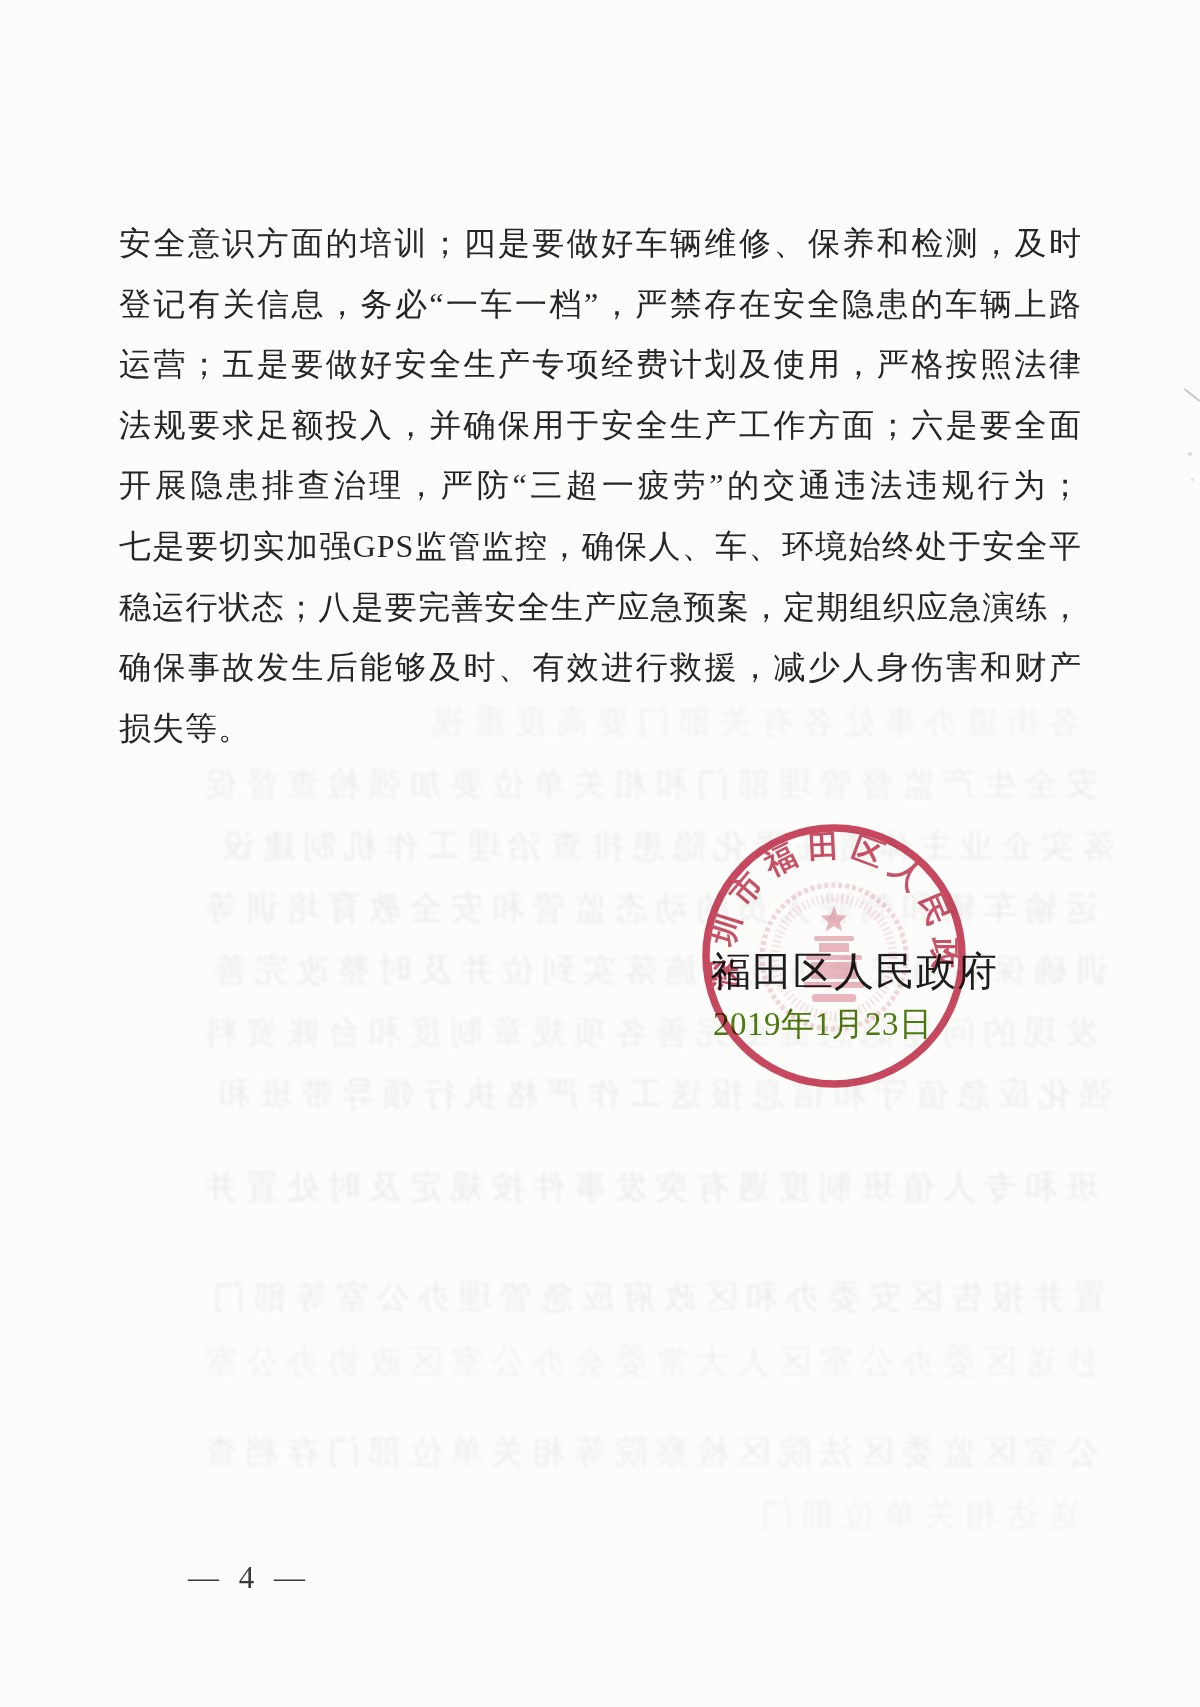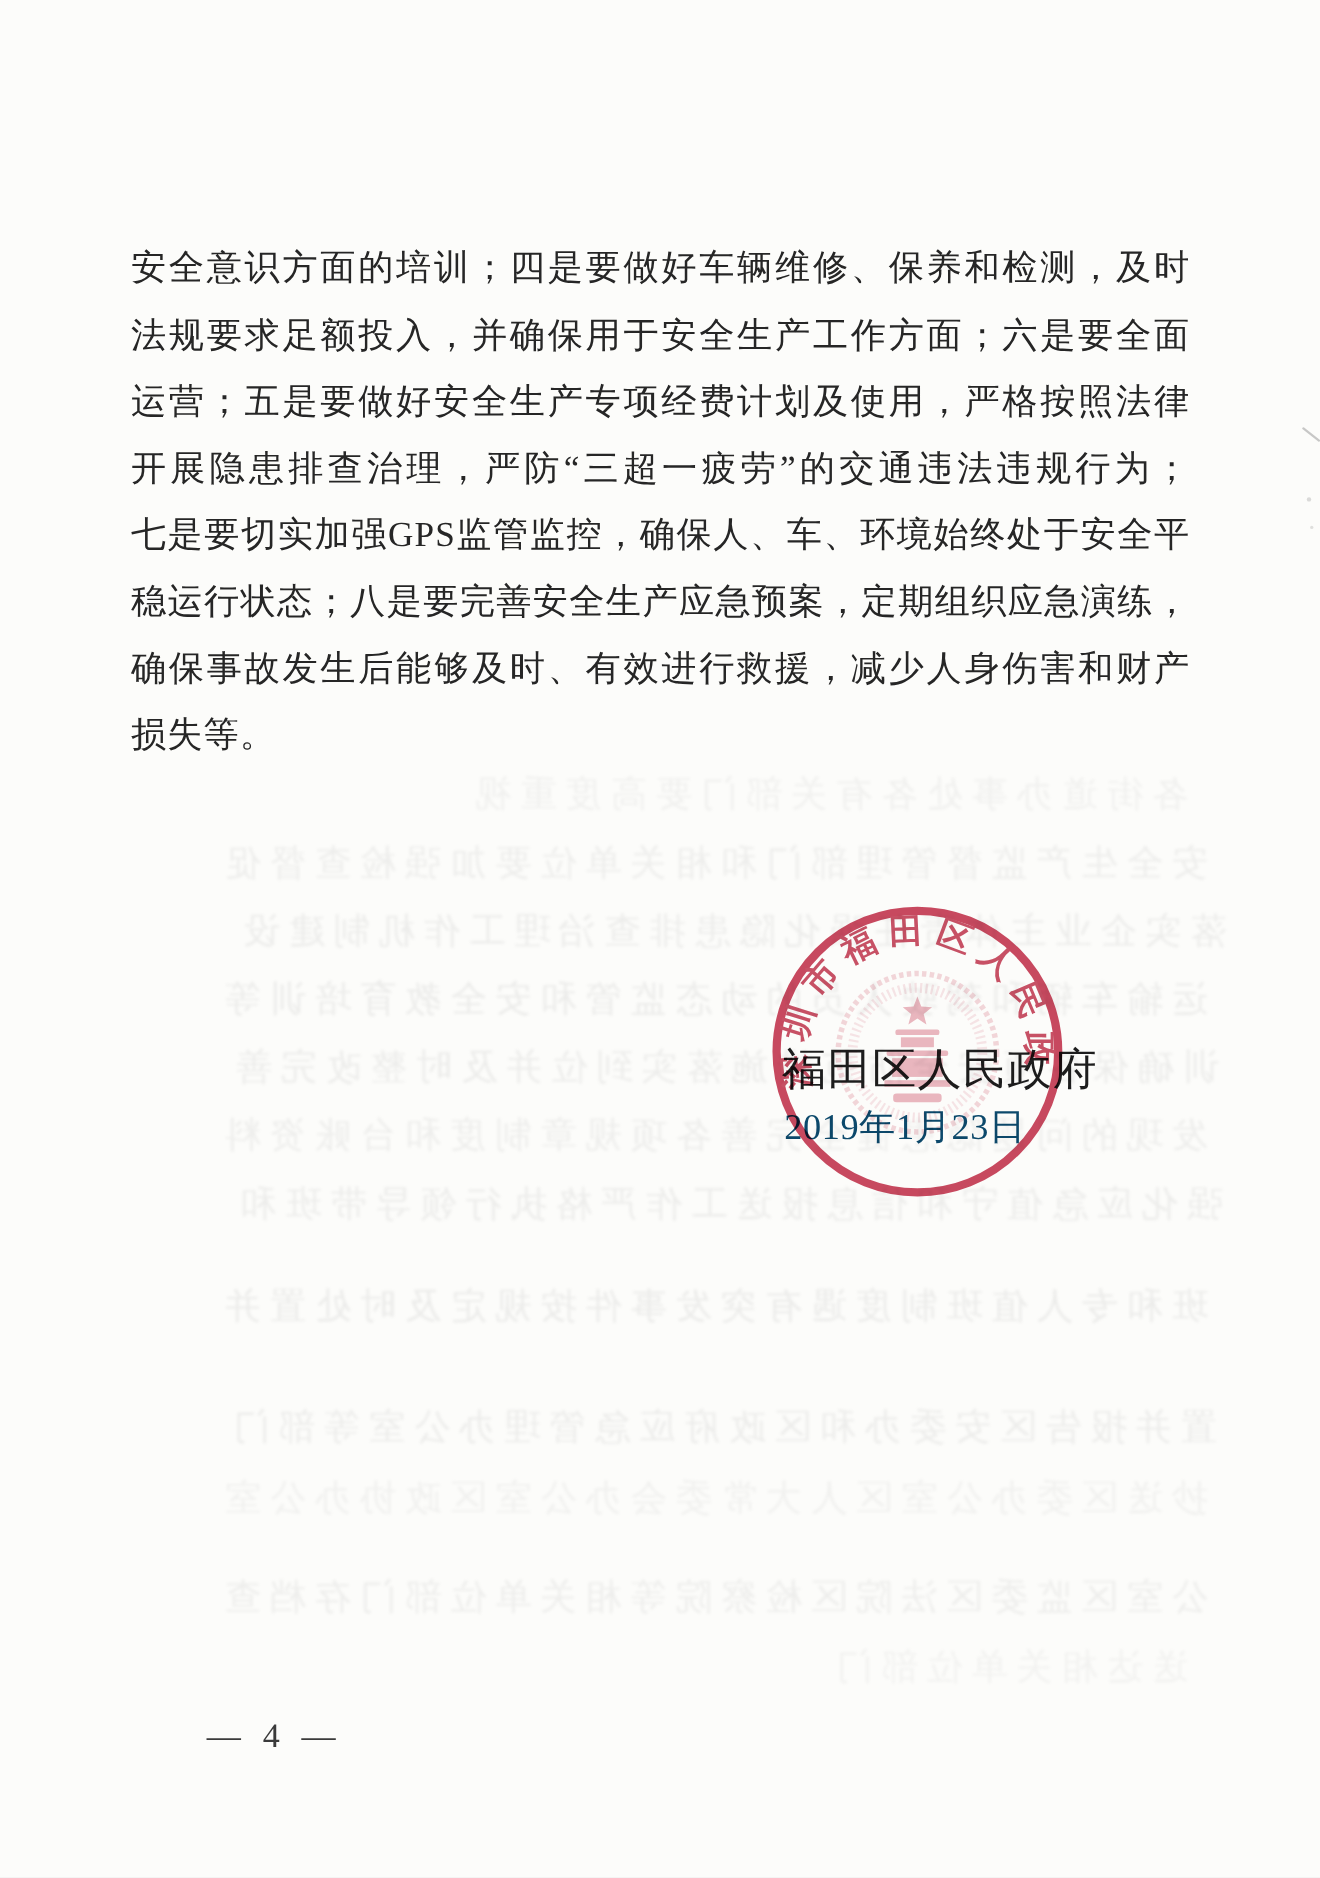--- a/index.html
+++ b/index.html
@@ -85,21 +85,21 @@
   }
 
   
   .sig-org{
     position:absolute;left:711px;top:944px;
     font-size:40px;letter-spacing:1px;color:#1d1d1d;
     mix-blend-mode:multiply;white-space:nowrap;
   }
   .sig-date{
     position:absolute;left:713px;top:1002px;
-    font-size:33px;letter-spacing:0.5px;color:#0c4a6e;
+    font-size:33px;letter-spacing:0.5px;color:#4d7c0f;
     mix-blend-mode:multiply;white-space:nowrap;
   }
 
   
   .disclosure{
     position:absolute;left:149px;top:1490px;
     font-size:35px;color:#1f1f1f;white-space:nowrap;
   }
   .disclosure .lbl{
     font-family:"Liberation Sans","DejaVu Sans",sans-serif;
@@ -138,22 +138,23 @@
     <div class="ghost-row">强化应急值守和信息报送工作严格执行领导带班和</div>
     <div class="ghost-row">班和专人值班制度遇有突发事件按规定及时处置并</div>
     <div class="ghost-row">置并报告区安委办和区政府应急管理办公室等部门</div>
     <div class="ghost-row">抄送区委办公室区人大常委会办公室区政协办公室</div>
     <div class="ghost-row">公室区监委区法院区检察院等相关单位部门存档查</div>
     <div class="ghost-row">送达相关单位部门</div>
   </div>
 
   <div class="bodytext">
     <div class="line">安全意识方面的培训；四是要做好车辆维修、保养和检测，及时</div>
+    <div class="line">登记有关信息，务必“一车一档”，严禁存在安全隐患的车辆上路</div>
+    <div class="line">运营；五是要做好安全生产专项经费计划及使用，严格按照法律</div>
     <div class="line">法规要求足额投入，并确保用于安全生产工作方面；六是要全面</div>
-    <div class="line">运营；五是要做好安全生产专项经费计划及使用，严格按照法律</div>
     <div class="line">开展隐患排查治理，严防“三超一疲劳”的交通违法违规行为；</div>
     <div class="line">七是要切实加强GPS监管监控，确保人、车、环境始终处于安全平</div>
     <div class="line">稳运行状态；八是要完善安全生产应急预案，定期组织应急演练，</div>
     <div class="line">确保事故发生后能够及时、有效进行救援，减少人身伤害和财产</div>
     <div class="line last">损失等。</div>
   </div>
 
   <svg class="seal" viewBox="0 0 266 266" aria-hidden="true">
     <defs>
       <path id="arcPath" d="M 38 169 A 101 101 0 1 1 228 169" fill="none"></path>

